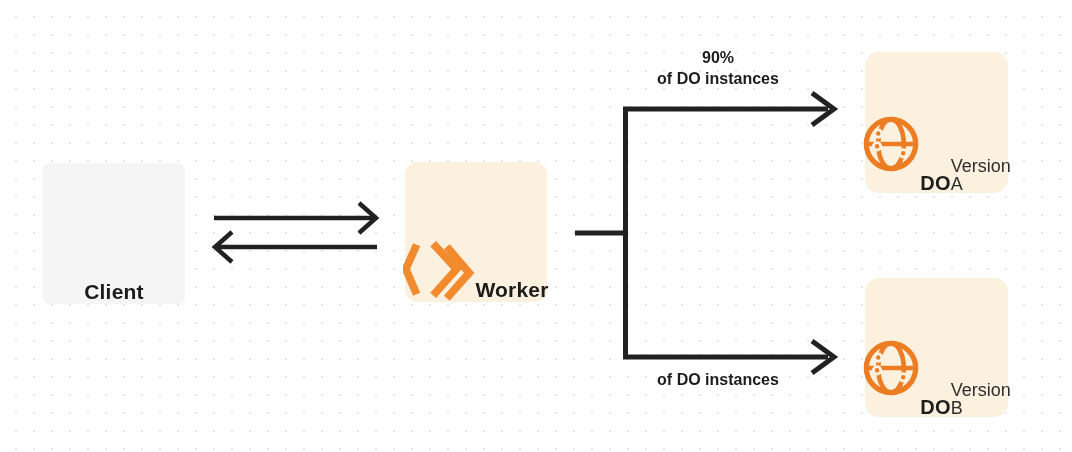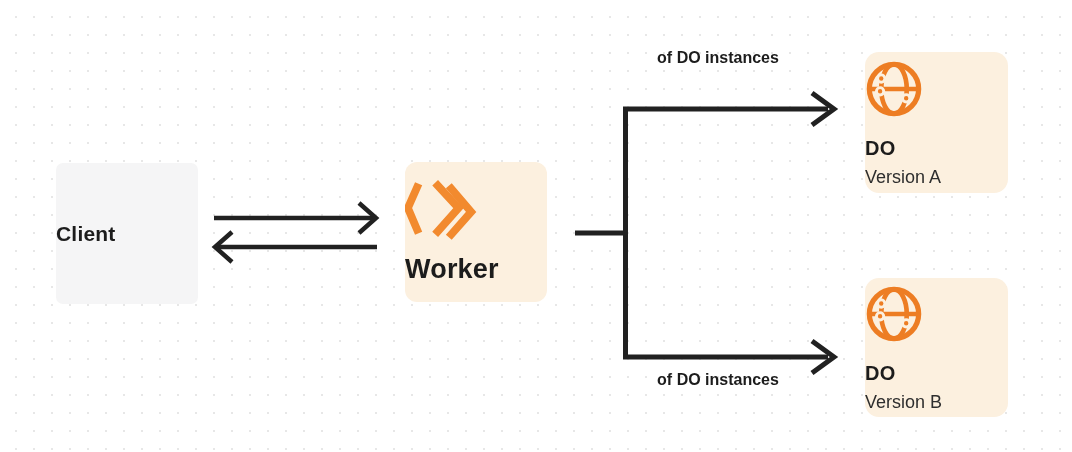--- a/index.html
+++ b/index.html
@@ -35,43 +35,42 @@
   }
   .edges path, .edges line {
     fill: none;
     stroke: var(--line-dark);
     stroke-linejoin: miter;
     stroke-linecap: butt;
   }
   .node {
     position: absolute;
     display: flex;
-    flex-direction: column;
-    align-items: flex-start;
+    align-items: flex-end;
     justify-content: center;
   }
   .node-client {
-    left: 56px; top: 163px;
+    left: 43px; top: 163px;
     width: 142px; height: 141px;
     background: var(--box-gray);
     border-radius: 7px;
   }
   .node-client .node-label {
     font-size: 21px;
     font-weight: 700;
     letter-spacing: 0.2px;
   }
   .node-worker {
     left: 405px; top: 162px;
     width: 142px; height: 140px;
     background: var(--box-cream);
     border-radius: 12px;
   }
   .node-worker .node-label {
-    font-size: 27px;
+    font-size: 21px;
     font-weight: 700;
     margin-top: 13px;
     letter-spacing: 0.2px;
   }
   .node-do {
     width: 143px;
     background: var(--box-cream);
     border-radius: 14px;
   }
   .node-do-a { left: 865px; top: 52px;  height: 141px; }
@@ -136,20 +135,21 @@
           <path d="M14,4 L3,29 L14,55"></path>
           <path d="M31,3 L55,29 L31,56"></path>
           <path d="M45,6 L68,33 L45,59"></path>
         </g>
       </svg>
     </span>
     <span class="node-label">Worker</span>
   </div>
 
   <div class="edge-label edge-label-top">
+    <div>90%</div>
     <div>of DO instances</div>
   </div>
 
   <div class="edge-label edge-label-bottom">
     <div>of DO instances</div>
   </div>
 
   <div class="node node-do node-do-a">
     <span class="globe-wrap">
       <svg width="58" height="58" viewBox="0 0 100 100">

